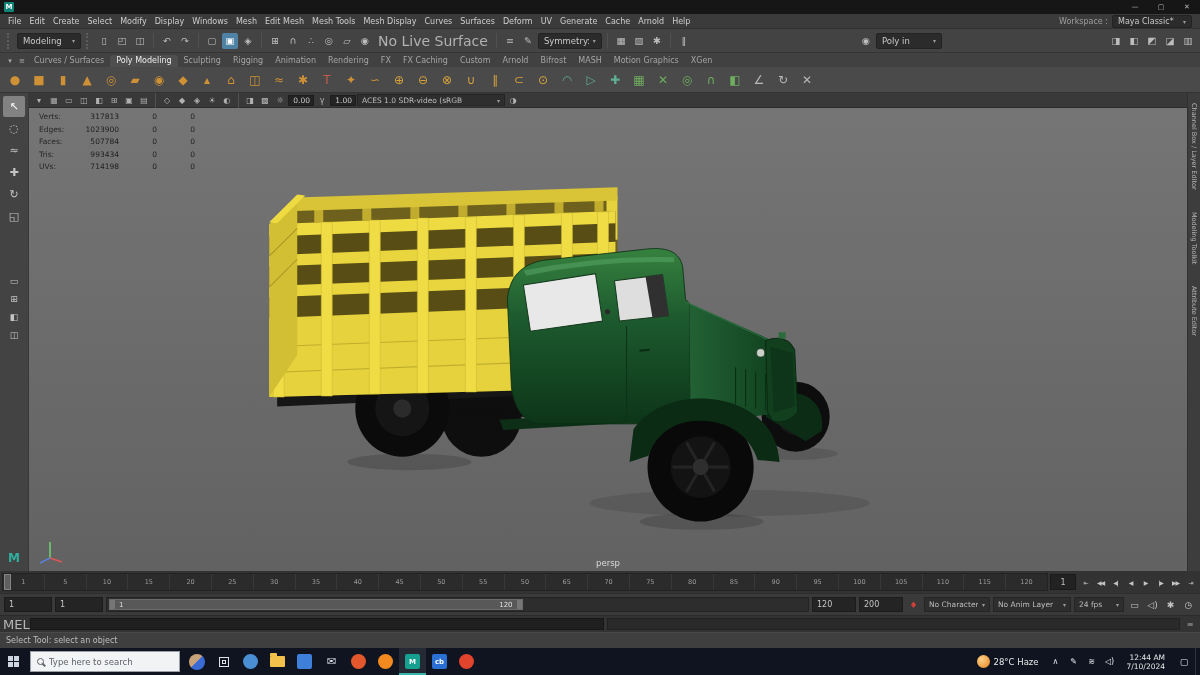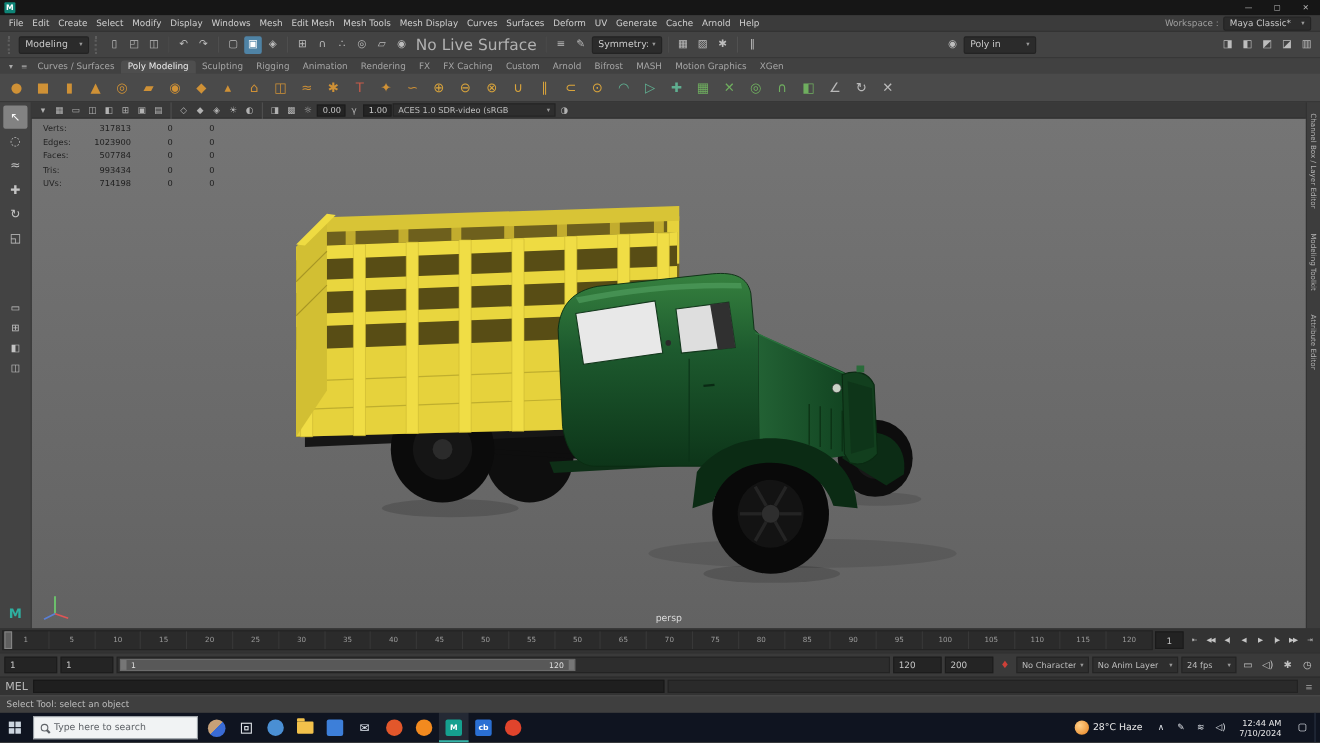--- a/index.html
+++ b/index.html
@@ -85,21 +85,21 @@
 .rfield{width:48px;height:15px;background:#242424;border:1px solid #1c1c1c;color:#c6c6c6;font-size:8px;display:flex;align-items:center;padding:0 4px}
 .rangetrack{flex:1;height:15px;background:#2d2d2d;border:1px solid #232323;position:relative}
 .rangeinner{position:absolute;left:2px;top:1px;bottom:1px;width:59%;background:#585858;border:1px solid #6b6b6b;display:flex;align-items:center;justify-content:space-between;padding:0 9px;font-size:7px;color:#e0e0e0}
 .rangeinner::before,.rangeinner::after{content:"";position:absolute;top:0;bottom:0;width:5px;background:#767676}
 .rangeinner::before{left:0}.rangeinner::after{right:0}
 .ricon{width:15px;height:15px;display:flex;align-items:center;justify-content:center;font-size:9px;color:#c2c2c2;white-space:nowrap}
 .rdd{background:#2e2e2e;border:1px solid #242424;height:15px;font-size:7.5px;color:#bdbdbd;display:flex;align-items:center;padding:0 4px}
 
 
 .commandline{height:17px;flex:0 0 17px;background:#333;display:flex;align-items:center;gap:3px;padding:0 3px;border-top:1px solid #2a2a2a}
-.cmd-label{font-size:10px;color:#b8b8b8;width:24px;text-align:center}
+.cmd-label{font-size:13px;color:#b8b8b8;width:24px;text-align:center}
 .cmd-input{flex:1;height:12px;background:#1f1f1f;border:1px solid #181818}
 .cmd-result{flex:1;height:12px;background:#2a2a2a;border:1px solid #222}
 .cmd-help{width:14px;font-size:8px;color:#a9a9a9;text-align:center}
 .helpline{height:16px;flex:0 0 16px;background:#3f3f3f;display:flex;align-items:center;padding:0 6px;font-size:8px;color:#bdbdbd;border-top:1px solid #4a4a4a}
 
 
 .taskbar{height:27px;flex:0 0 27px;background:#0f1420;display:flex;align-items:center}
 .tb-icon{width:27px;height:27px;display:flex;align-items:center;justify-content:center;position:relative}
 .winlogo{display:grid;grid-template-columns:5px 5px;grid-template-rows:5px 5px;gap:1px}
 .winlogo span{background:#cdd6e0}

